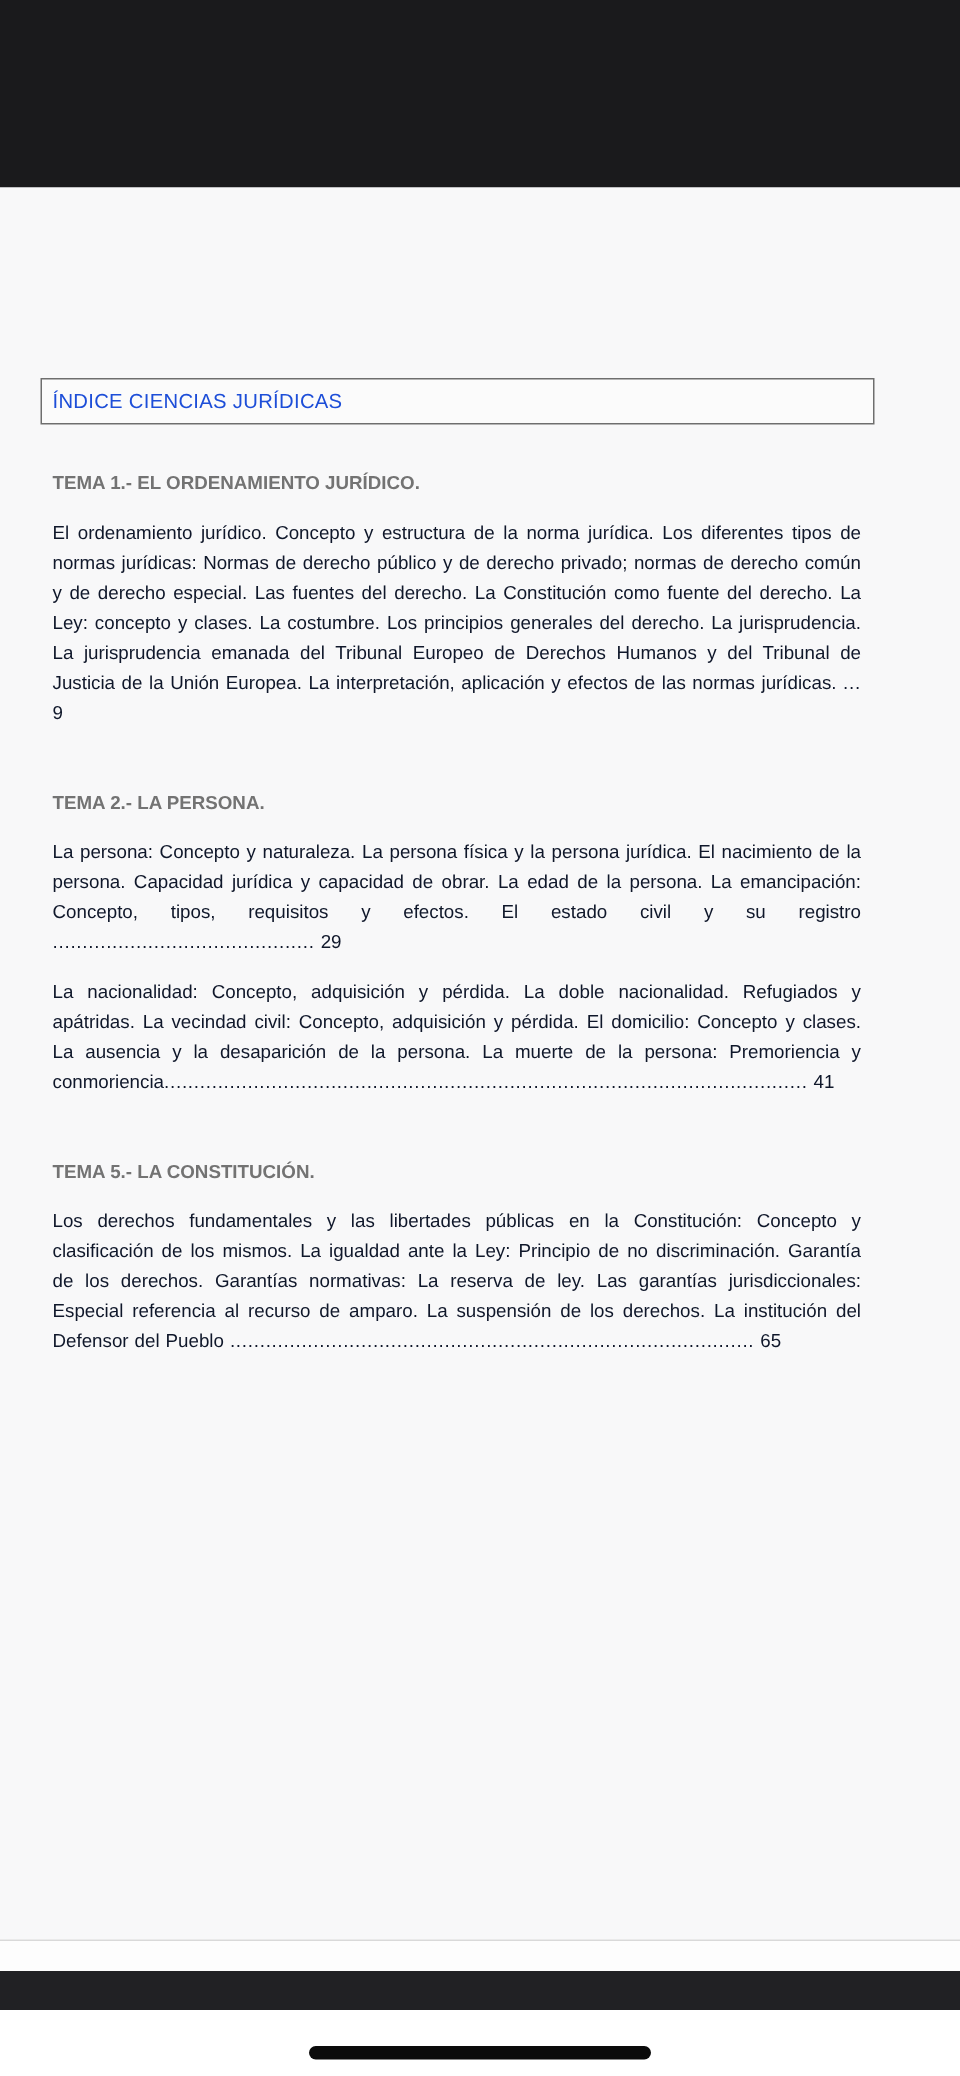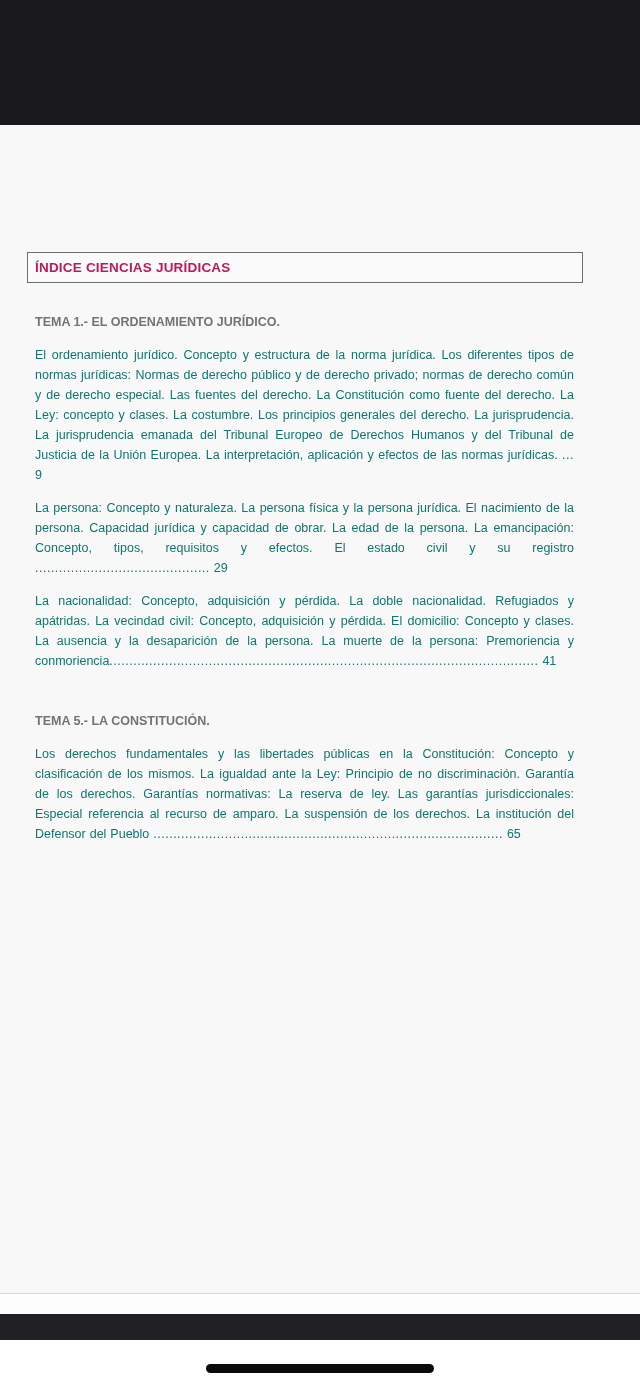--- a/index.html
+++ b/index.html
@@ -41,23 +41,23 @@
     border: 1.5px solid #6e6e6e;
     background: #fbfbfb;
     height: 31px;
     display: flex;
     align-items: center;
     padding-left: 7px;
   }
   .title-box h1 {
     margin: 0;
     font-size: 13.5px;
-    font-weight: bold;
+    font-weight: normal;
     letter-spacing: 0.2px;
-    color: #be185d;
+    color: #1d4ed8;
   }
 
   .toc {
     margin: 0 9px 0 8px;
   }
 
   .tema h2 {
     margin: 0;
     font-size: 12.5px;
     font-weight: bold;
@@ -66,21 +66,21 @@
   }
   .tema.first h2 { margin-top: 29px; }
   .tema h2 { margin-top: 40px; }
   .tema.first h2 { margin-top: 29px; }
 
   .tema p {
     margin: 13px 0 0 0;
     font-size: 12.5px;
     line-height: 20px;
     text-align: justify;
-    color: #0f766e;
+    color: #0f172a;
     word-spacing: 0.5px;
   }
   .leader { letter-spacing: 0.5px; }
 
   
   .pre-bottom-strip {
     position: absolute;
     top: 1293px; left: 0;
     width: 640px; height: 21px;
     background: #fdfdfd;
@@ -127,20 +127,21 @@
       </div>
 
       <div class="toc">
 
         <section class="tema first">
           <h2>TEMA 1.- EL ORDENAMIENTO JURÍDICO.</h2>
           <p><span>El ordenamiento jurídico. Concepto y estructura de la norma jurídica. Los diferentes tipos de normas jurídicas: Normas de derecho público y de derecho privado; normas de derecho común y de derecho especial. Las fuentes del derecho. La Constitución como fuente del derecho. La Ley: concepto y clases. La costumbre. Los principios generales del derecho. La jurisprudencia. La jurisprudencia emanada del Tribunal Europeo de Derechos Humanos y del Tribunal de Justicia de la Unión Europea. La interpretación, aplicación y efectos de las normas jurídicas.</span> <span class="leader">...</span> <span>9</span></p>
         </section>
 
         <section class="tema">
+          <h2>TEMA 2.- LA PERSONA.</h2>
           <p><span>La persona: Concepto y naturaleza. La persona física y la persona jurídica. El nacimiento de la persona. Capacidad jurídica y capacidad de obrar. La edad de la persona. La emancipación: Concepto, tipos, requisitos y efectos. El estado civil y su registro</span> <span class="leader">............................................</span> <span>29</span></p>
         </section>
 
         <section class="tema">
           <p><span>La nacionalidad: Concepto, adquisición y pérdida. La doble nacionalidad. Refugiados y apátridas. La vecindad civil: Concepto, adquisición y pérdida. El domicilio: Concepto y clases. La ausencia y la desaparición de la persona. La muerte de la persona: Premoriencia y conmoriencia</span><span class="leader">............................................................................................................</span> <span>41</span></p>
         </section>
 
         <section class="tema">
           <h2>TEMA 5.- LA CONSTITUCIÓN.</h2>
         </section>

